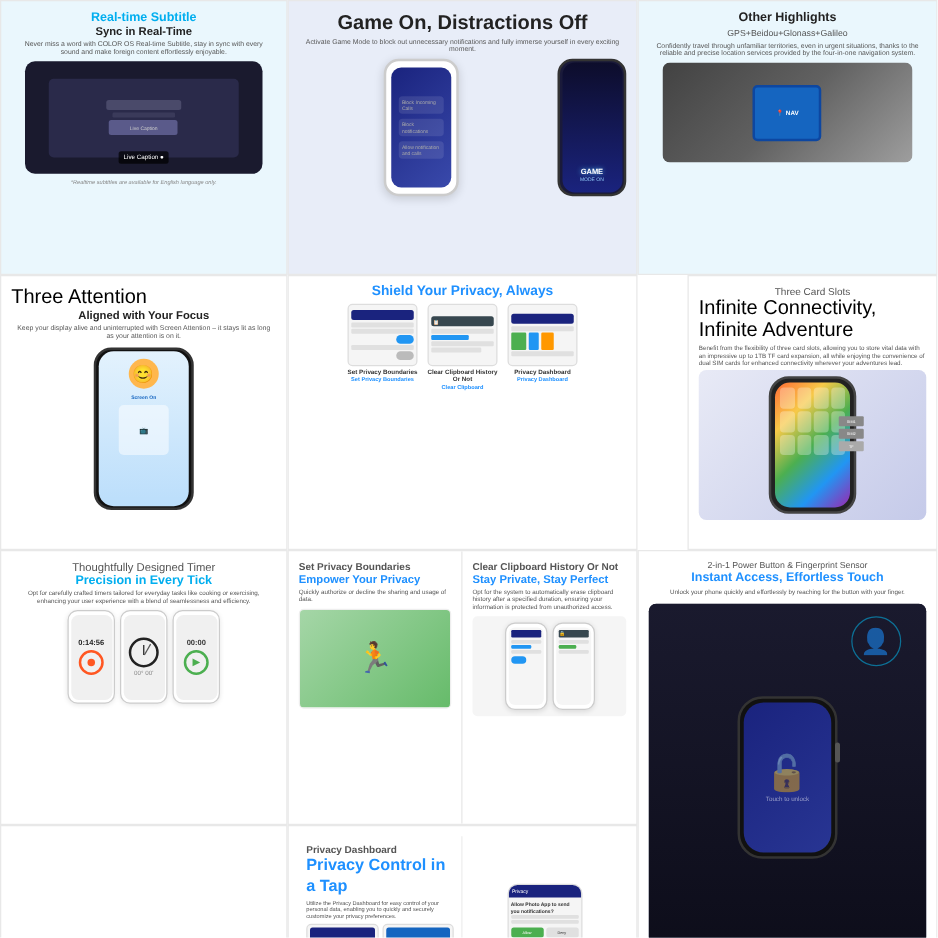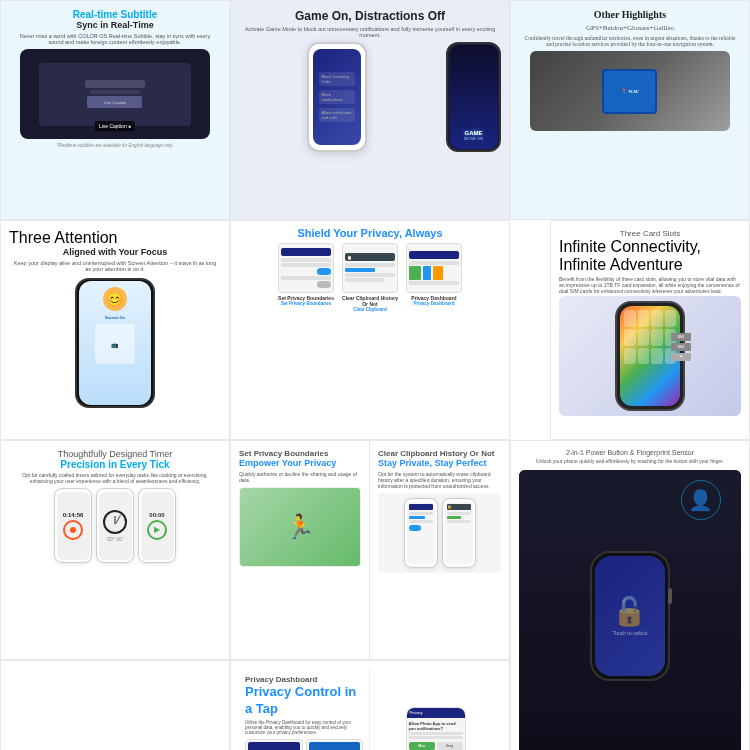--- a/index.html
+++ b/index.html
@@ -67,21 +67,21 @@
       position: absolute;
       bottom: 8px;
       left: 50%;
       transform: translateX(-50%);
       white-space: nowrap;
     }
     .cell-rt .note { font-size: 4.5px; color: #888; text-align: center; font-style: italic; }
 
     
     .cell-gm .gm-label { font-size: 8px; color: #555; text-align: center; }
-    .cell-gm .gm-title { font-size: 12px; font-weight: 900; color: #222; text-align: center; line-height: 1.2; }
+    .cell-gm .gm-title { font-size: 16px; font-weight: 900; color: #222; text-align: center; line-height: 1.2; }
     .cell-gm .gm-desc { font-size: 5.5px; color: #555; text-align: center; margin: 3px 4px; }
     .phone-mockup {
       width: 60px;
       height: 110px;
       background: #fff;
       border-radius: 12px;
       border: 2px solid #ccc;
       margin: 0 auto;
       display: flex;
       flex-direction: column;
@@ -362,21 +362,21 @@
     .row3-m { grid-column: 2; grid-row: 3; }
 
     
     .row2-l { grid-column: 1; grid-row: 2; }
     .row2-m { grid-column: 2; grid-row: 2; }
     .row2-r { grid-column: 3; grid-row: 2; margin-left: 40px; }
 
     
     .row1-l { grid-column: 1; grid-row: 1; }
     .row1-m { grid-column: 2; grid-row: 1; }
-    .row1-r { grid-column: 3; grid-row: 1; font-family: Liberation Serif, serif; }
+    .row1-r { grid-column: 3; grid-row: 1; }
 
     
     .ia-span {
       grid-column: 3;
       grid-row: 3 / 5;
     }
 
     .small-phone {
       width: 38px;
       height: 75px;
@@ -667,20 +667,21 @@
               <div style="height:3px;background:#e0e0e0;border-radius:1px;margin:1px 0;"></div>
             </div>
           </div>
         </div>
       </div>
     </div>
   </div>
 
   <div class="cell ia-span" style="display:flex;flex-direction:column;padding:8px;">
     <div class="ia-label" style="font-size:7px;color:#555;text-align:center;">2-in-1 Power Button &amp; Fingerprint Sensor</div>
+    <div class="ia-title" style="font-size:10px;font-weight:900;color:#1E90FF;text-align:center;line-height:1.3;">Instant Access, Effortless Touch</div>
     <div class="ia-desc" style="font-size:5px;color:#555;text-align:center;margin:2px 0;">Unlock your phone quickly and effortlessly by reaching for the button with your finger.</div>
     <div class="ia-img" style="flex:1;margin-top:4px;">
       <div style="width:100%;height:100%;background:linear-gradient(180deg,#1a1a2e,#0d0d1a);display:flex;align-items:center;justify-content:center;position:relative;">
 
         <div style="position:absolute;top:10px;right:20px;width:40px;height:40px;">
           <div style="width:40px;height:40px;border:1px solid rgba(0,200,255,0.5);border-radius:50%;display:flex;align-items:center;justify-content:center;">
             <div style="font-size:20px;opacity:0.7;">👤</div>
           </div>
         </div>
 

